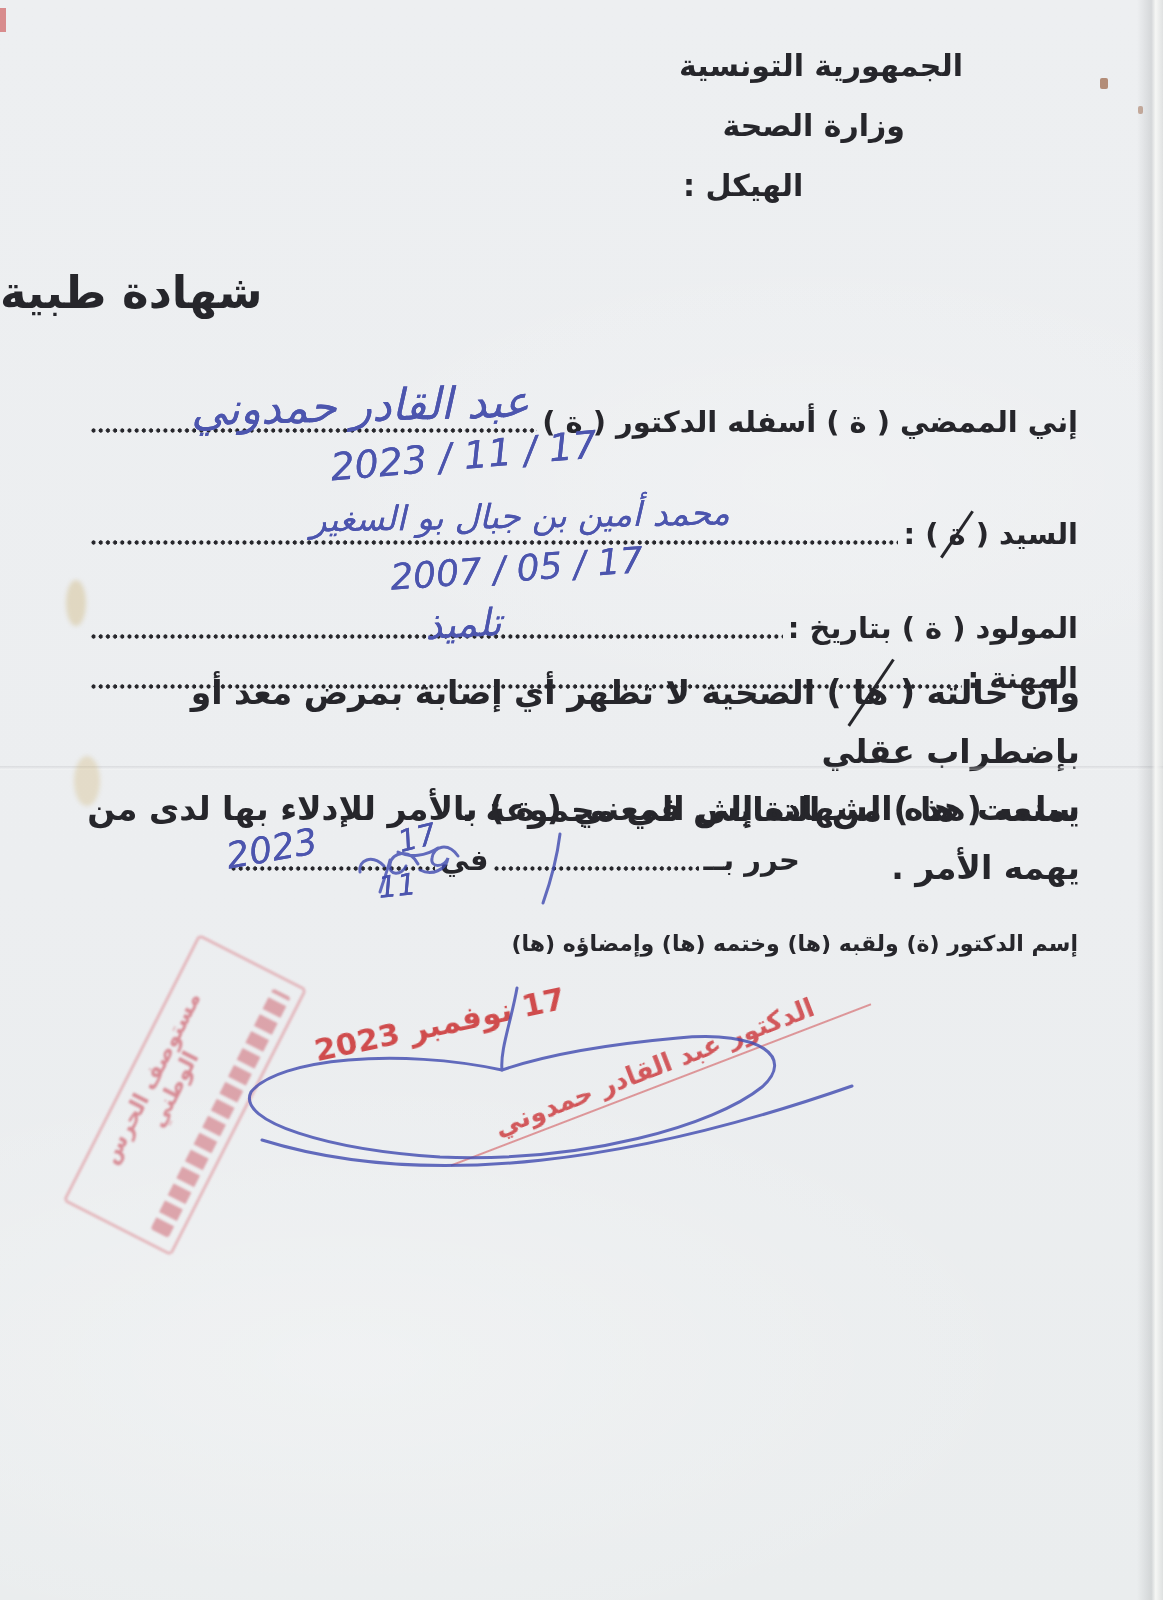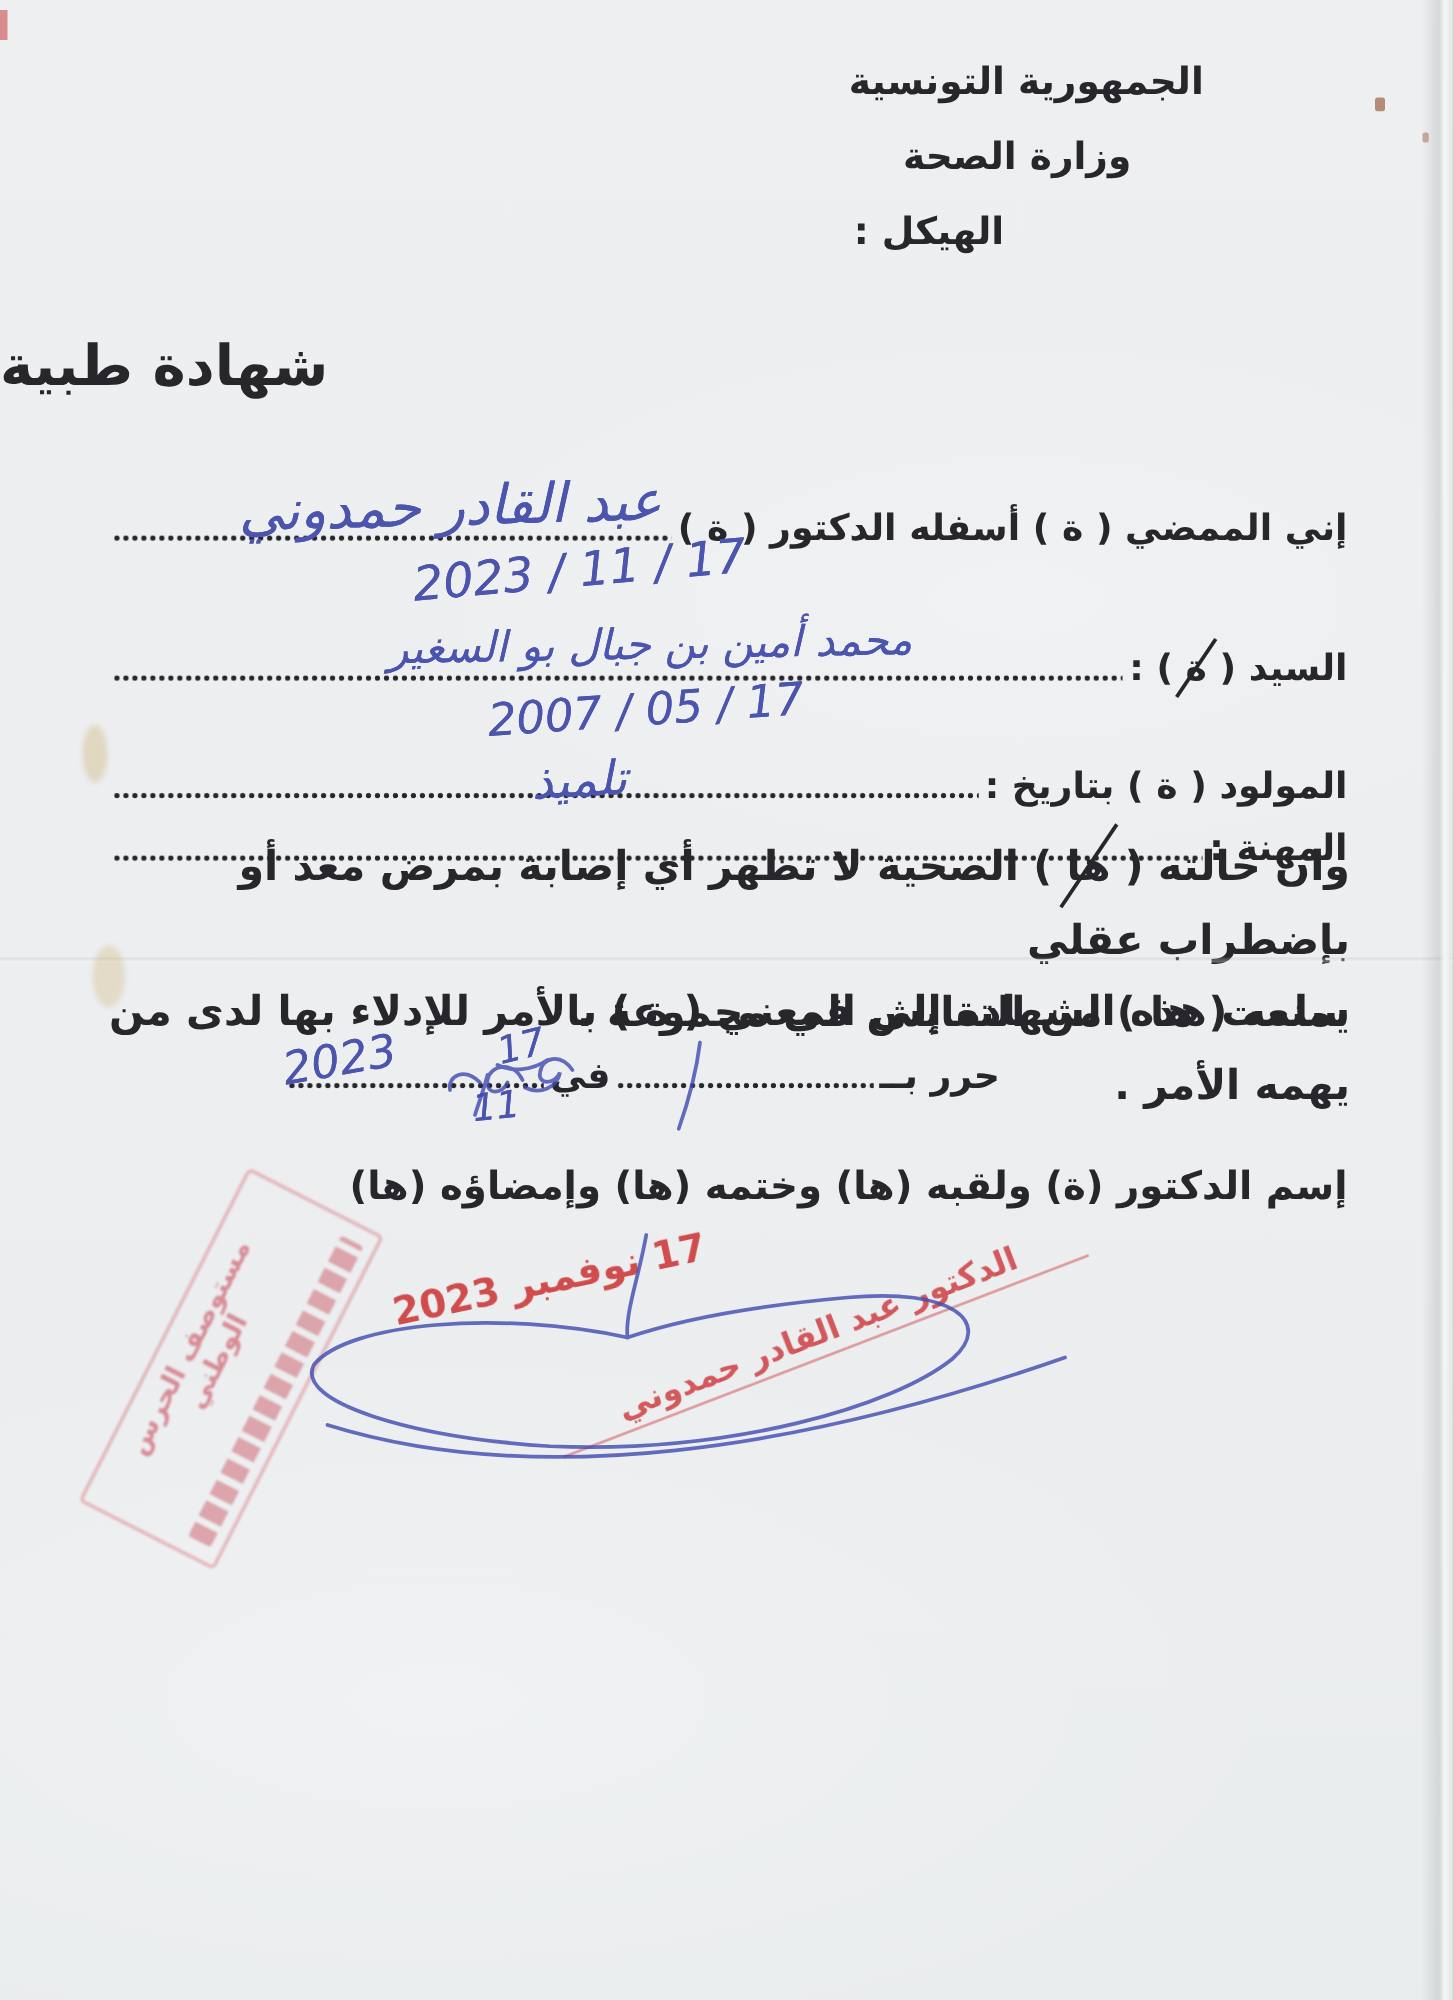--- a/index.html
+++ b/index.html
@@ -125,21 +125,21 @@
   <div class="formline" style="top:842px;left:225px;width:575px;">
     <span class="lbl">حرر بــ</span>
     <span class="dots"></span>
     <span class="lbl">في</span>
     <span class="dots"></span>
   </div>
   <div class="hw ltr" style="left:226px;top:828px;font-size:36px;transform:rotate(-10deg);">2023</div>
   <div class="hw ltr" style="left:398px;top:820px;font-size:30px;transform:rotate(-14deg);">17</div>
   <div class="hw ltr" style="left:378px;top:868px;font-size:30px;transform:rotate(-6deg);">11</div>
 
-  <div class="formline" style="top:930px;font-size:31px;">
+  <div class="formline" style="top:930px;font-size:22px;">
     <span class="lbl">إسم الدكتور (ة) ولقبه (ها) وختمه (ها) وإمضاؤه (ها)</span>
   </div>
 
   <div class="stamp-inst">
     <div>مستوصف الحرس الوطني</div>
     <div class="squiggle"></div>
   </div>
 
   <div class="stamp-date">17 نوفمبر 2023</div>
 

